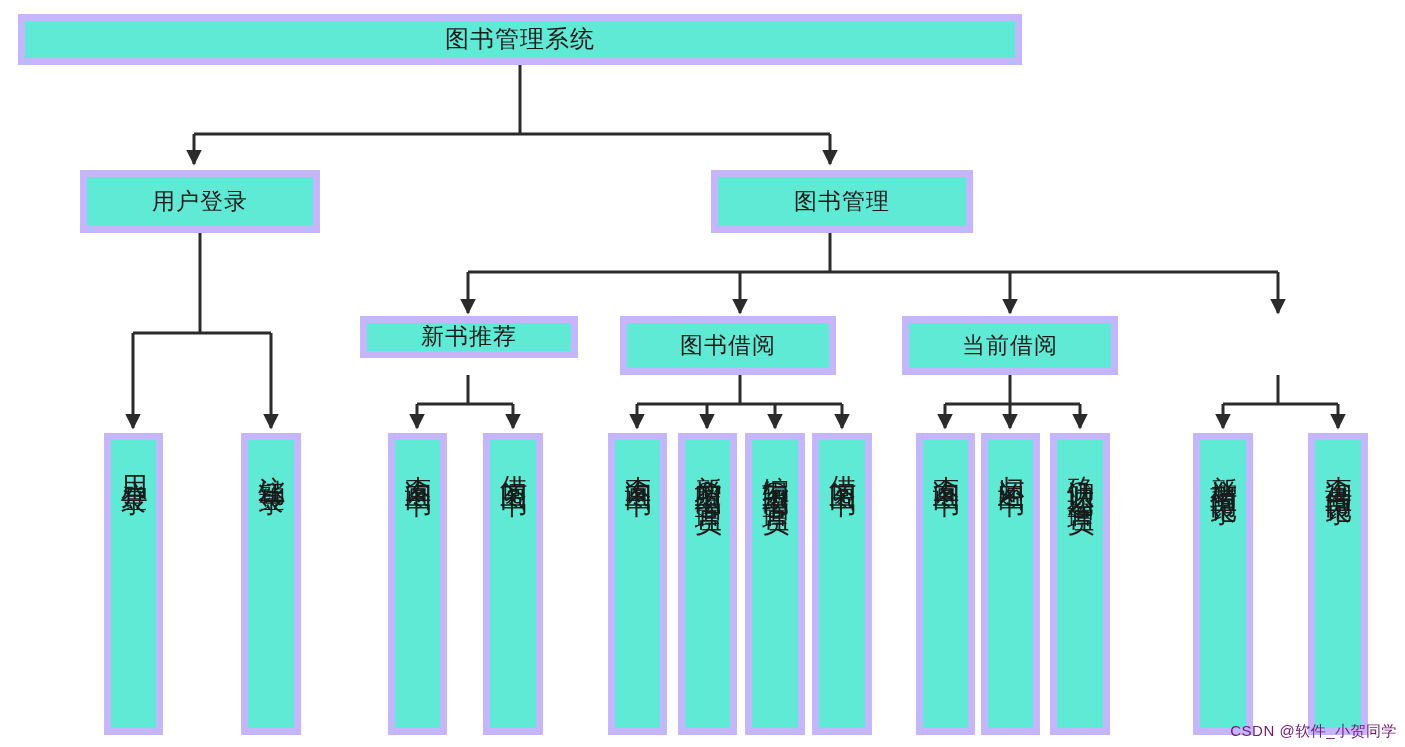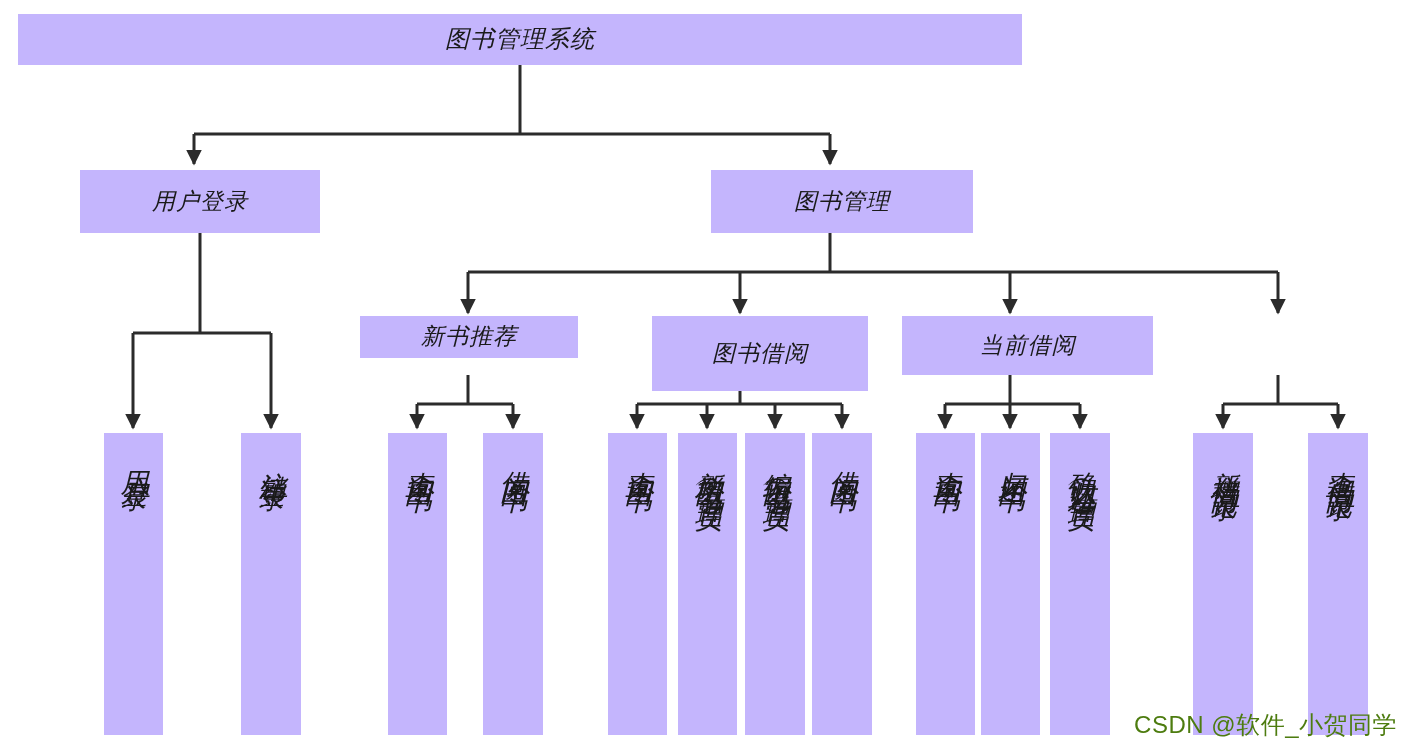--- a/index.html
+++ b/index.html
@@ -21,27 +21,26 @@
   #edges {
     position: absolute;
     left: 0;
     top: 0;
     width: 1405px;
     height: 747px;
   }
   .node {
     position: absolute;
     box-sizing: border-box;
-    border: 3px solid #c4b5fd;
-    background: #c4b5fd;
+    border: 7px solid #c4b5fd;
+    background: #5eead4;
     display: flex;
     align-items: center;
     justify-content: center;
     color: #1a1a1a;
-    font-style: italic;
   }
   .node .label {
     display: block;
     text-align: center;
     line-height: 1.18;
   }
   
   .node.horiz .label {
     font-size: 23px;
     letter-spacing: 1px;
@@ -61,22 +60,22 @@
     text-orientation: upright;
     font-size: 27px;
     line-height: 1.02;
     letter-spacing: 5px;
     white-space: nowrap;
   }
   .watermark {
     position: absolute;
     right: 8px;
     bottom: 6px;
-    font-size: 24px;
-    color: #4d7c0f;
+    font-size: 15px;
+    color: #701a75;
     letter-spacing: 0.5px;
     white-space: nowrap;
     user-select: none;
   }
 </style>
 </head>
 <body>
 
 <div id="canvas">
 
@@ -137,24 +136,24 @@
   <div class="node horiz" style="left:80px; top:170px; width:240px; height:63px;">
     <span class="label">用户登录</span>
   </div>
   <div class="node horiz" style="left:711px; top:170px; width:262px; height:63px;">
     <span class="label">图书管理</span>
   </div>
 
   <div class="node horiz" style="left:360px; top:316px; width:218px; height:42px;">
     <span class="label">新书推荐</span>
   </div>
-  <div class="node horiz" style="left:652px; top:316px; width:216px; height:75px;">
+  <div class="node horiz" style="left:620px; top:316px; width:216px; height:59px;">
     <span class="label">图书借阅</span>
   </div>
-  <div class="node horiz" style="left:902px; top:316px; width:251px; height:59px;">
+  <div class="node horiz" style="left:902px; top:316px; width:216px; height:59px;">
     <span class="label">当前借阅</span>
   </div>
 
   <div class="node vert" style="left:104px; top:433px; width:59px; height:302px;">
     <span class="label">用户登录</span>
   </div>
   <div class="node vert" style="left:241px; top:433px; width:60px; height:302px;">
     <span class="label">注销登录</span>
   </div>
 

